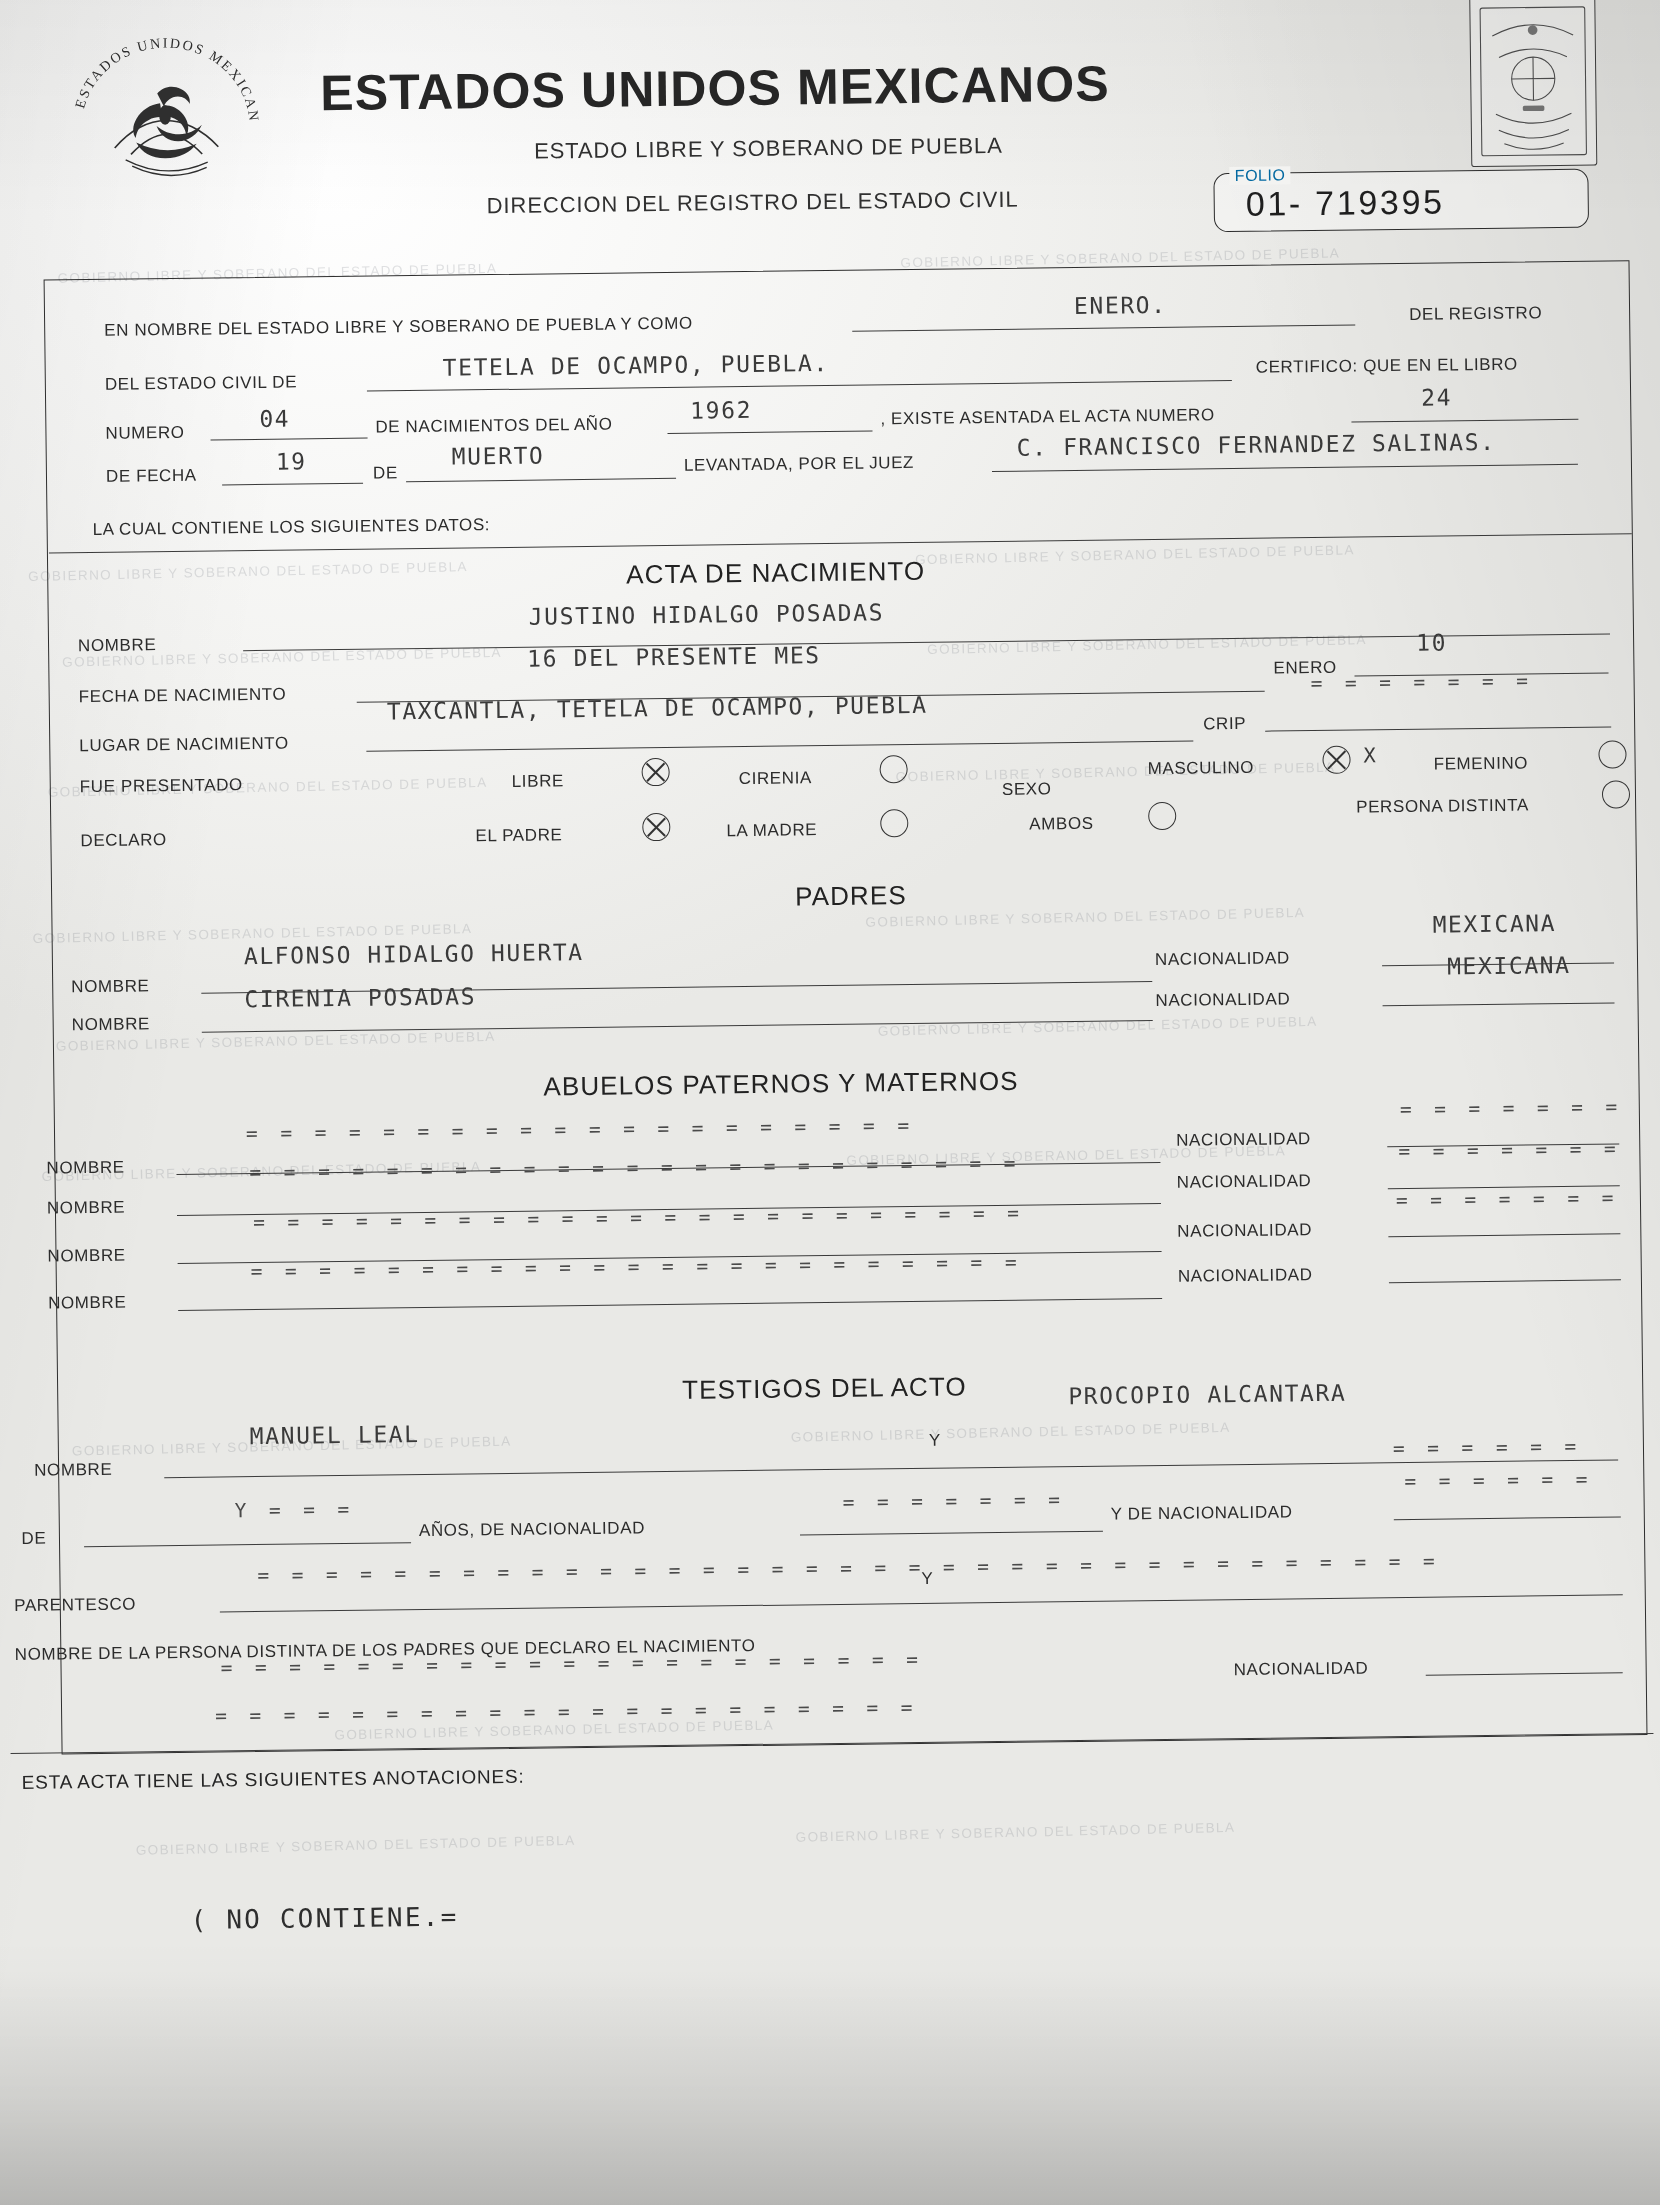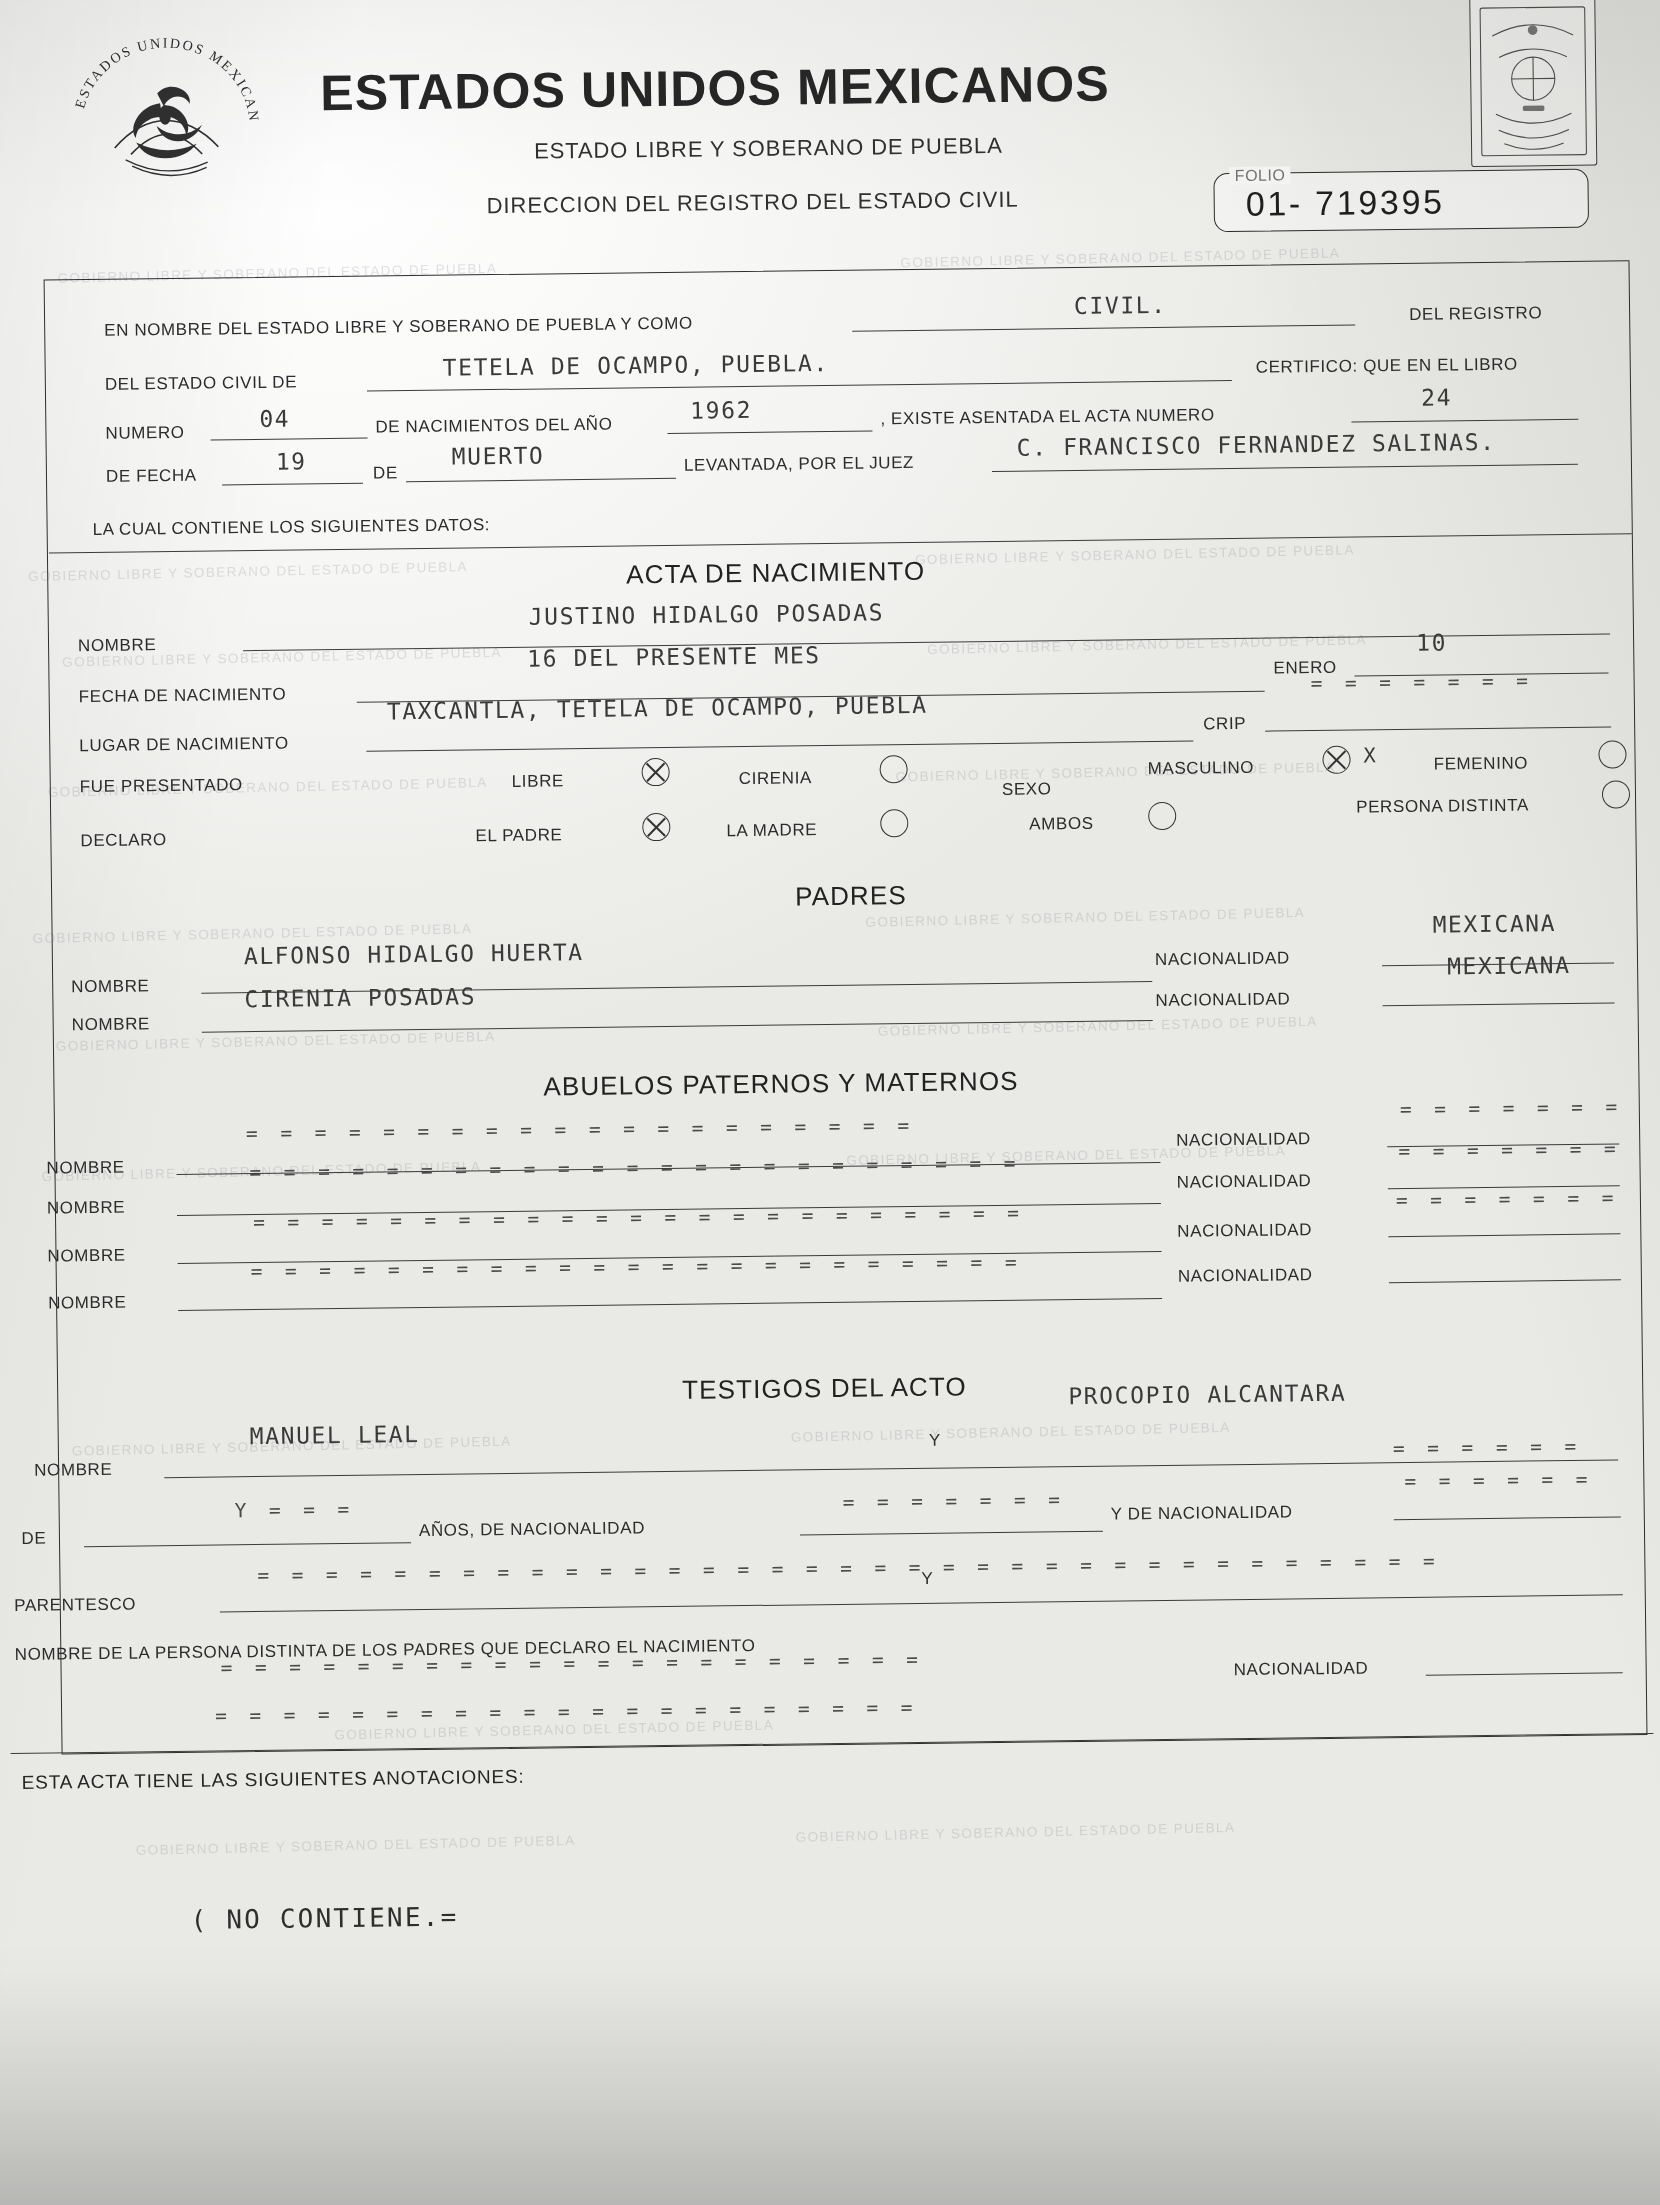--- a/index.html
+++ b/index.html
@@ -126,21 +126,21 @@
     background: rgba(255,255,255,0.35);
   }
   .folio-label {
     position: absolute;
     left: 1238px;
     top: 172px;
     background: #f3f3f1;
     padding: 0 5.4px;
     font-size: 16px;
     letter-spacing: 0.5px;
-    color: #737373;
+    color: #0369a1;
   }
   .folio-value {
     position: absolute;
     left: 1254px;
     top: 190px;
     font-size: 34px;
     letter-spacing: 2.7px;
     color: #1f1f1f;
     font-family: "Liberation Sans", sans-serif;
   }
@@ -330,21 +330,21 @@
 
     <div class="folio-box"></div>
     <div class="folio-label">FOLIO</div>
     <div class="folio-value">01- 719395</div>
   </div>
 
   <div class="body-frame"></div>
 
   <div class="lbl" style="left:111px; top:312px;">EN NOMBRE DEL ESTADO LIBRE Y SOBERANO DE PUEBLA Y COMO</div>
   <div class="rule" style="left:859px; top:331px; width:503px;"></div>
-  <div class="val lg" style="left:1081px; top:296px;">CIVIL.</div>
+  <div class="val lg" style="left:1081px; top:296px;">ENERO.</div>
   <div class="lbl" style="left:1416px; top:312px;">DEL REGISTRO</div>
 
   <div class="lbl" style="left:111px; top:366px;">DEL ESTADO CIVIL DE</div>
   <div class="rule" style="left:373px; top:385px; width:865px;"></div>
   <div class="val lg" style="left:449px; top:350px;">TETELA DE OCAMPO, PUEBLA.</div>
   <div class="lbl" style="left:1262px; top:363px;">CERTIFICO: QUE EN EL LIBRO</div>
 
   <div class="lbl" style="left:111px; top:415px;">NUMERO</div>
   <div class="rule" style="left:216px; top:432px; width:157px;"></div>
   <div class="val lg" style="left:265px; top:399px;">04</div>

